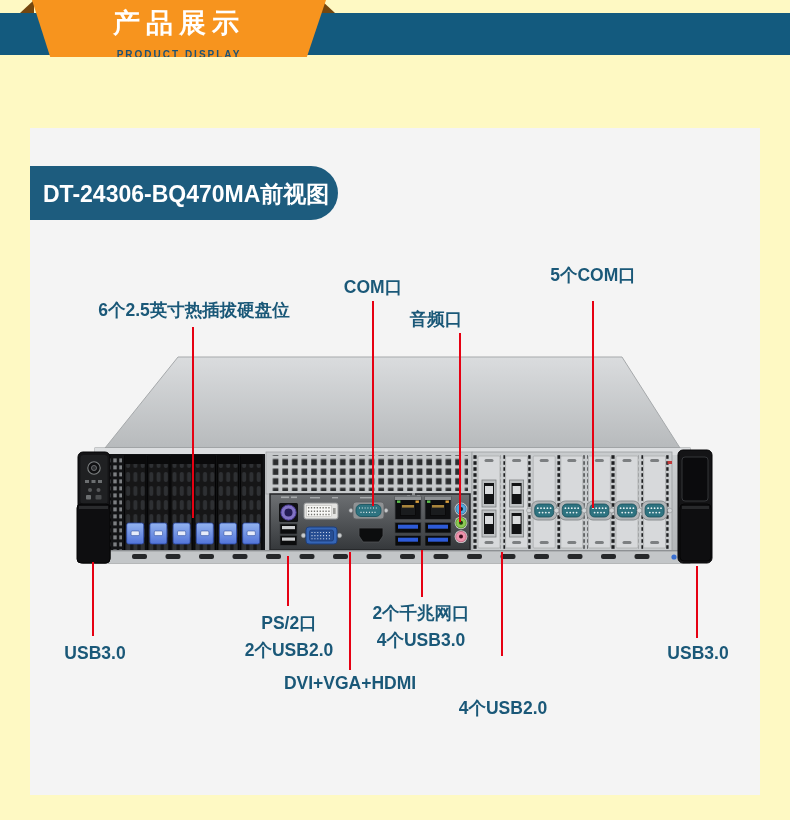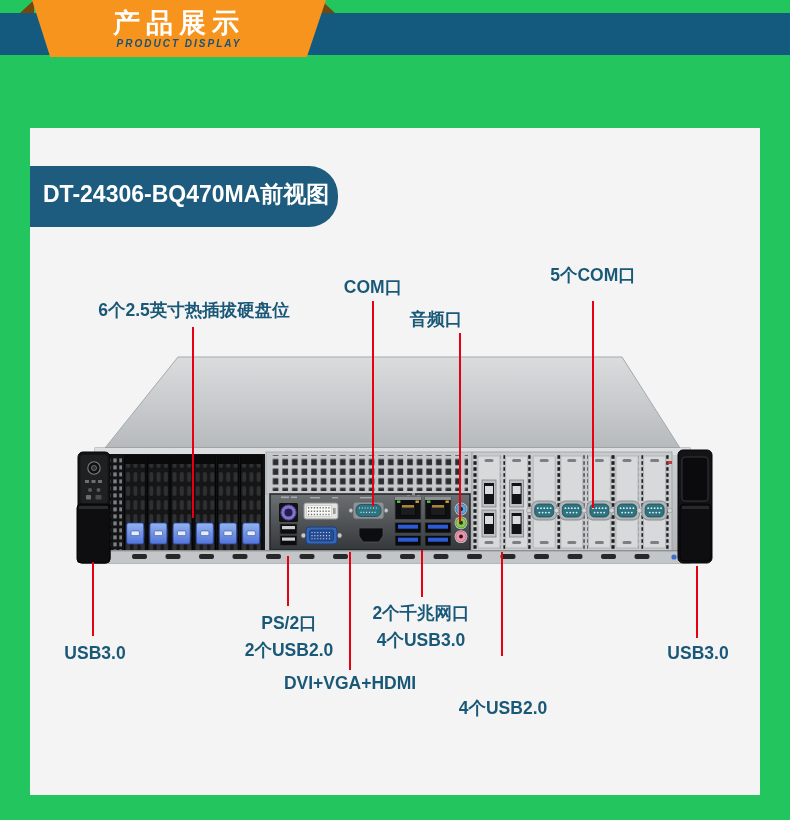--- a/index.html
+++ b/index.html
@@ -1,29 +1,29 @@
 <!DOCTYPE html>
 <html><head>
 <meta charset="utf-8">
 <style>
   html,body{margin:0;padding:0;background:#ffffff;}
-  #page{position:relative;width:790px;height:820px;background:#22c55e;overflow:hidden;
+  #page{position:relative;width:790px;height:820px;background:#fef9c3;overflow:hidden;
         font-family:"Liberation Sans","DejaVu Sans",sans-serif;}
   
   .banner-bar{position:absolute;left:0;top:13px;width:790px;height:42px;background:#135a7e;}
   .fold{position:absolute;top:0;width:14px;height:13px;background:#74470f;}
   .fold-left{left:20px;clip-path:polygon(0 100%,100% 0,100% 100%);}
   .fold-right{left:321px;clip-path:polygon(0 0,100% 100%,0 100%);}
   .ribbon{position:absolute;left:32px;top:0;width:294px;height:57px;background:#f7941e;
           clip-path:polygon(0 0,100% 0,93.5% 100%,6.2% 100%);text-align:center;}
   .ribbon-title{margin-top:9px;font-size:27px;font-weight:bold;color:#ffffff;letter-spacing:6px;line-height:28px;}
-  .ribbon-sub{margin-top:1px;font-size:10px;font-weight:bold;font-style:italic;color:#1b5276;letter-spacing:2px;text-align:center;}
+  .ribbon-sub{margin-top:12px;font-size:10px;font-weight:bold;color:#1b5276;letter-spacing:2px;text-align:center;}
   
   .panel{position:absolute;left:30px;top:128px;width:730px;height:667px;background:#f4f4f4;}
-  .model-badge{position:absolute;left:30px;top:166px;width:308px;height:61px;background:#1d5c7e;
+  .model-badge{position:absolute;left:30px;top:166px;width:308px;height:54px;background:#1d5c7e;
                border-radius:0 29px 29px 0;color:#ffffff;font-size:23px;font-weight:bold;
                line-height:57px;padding-left:13px;box-sizing:border-box;white-space:nowrap;}
   
   .anno{position:absolute;transform:translateX(-50%);color:#1a5878;font-weight:bold;
         font-size:17.5px;white-space:nowrap;text-align:center;line-height:27px;}
   .pline{position:absolute;width:2px;background:#e60012;}
   svg{display:block;}
 </style>
 </head>
 <body>

